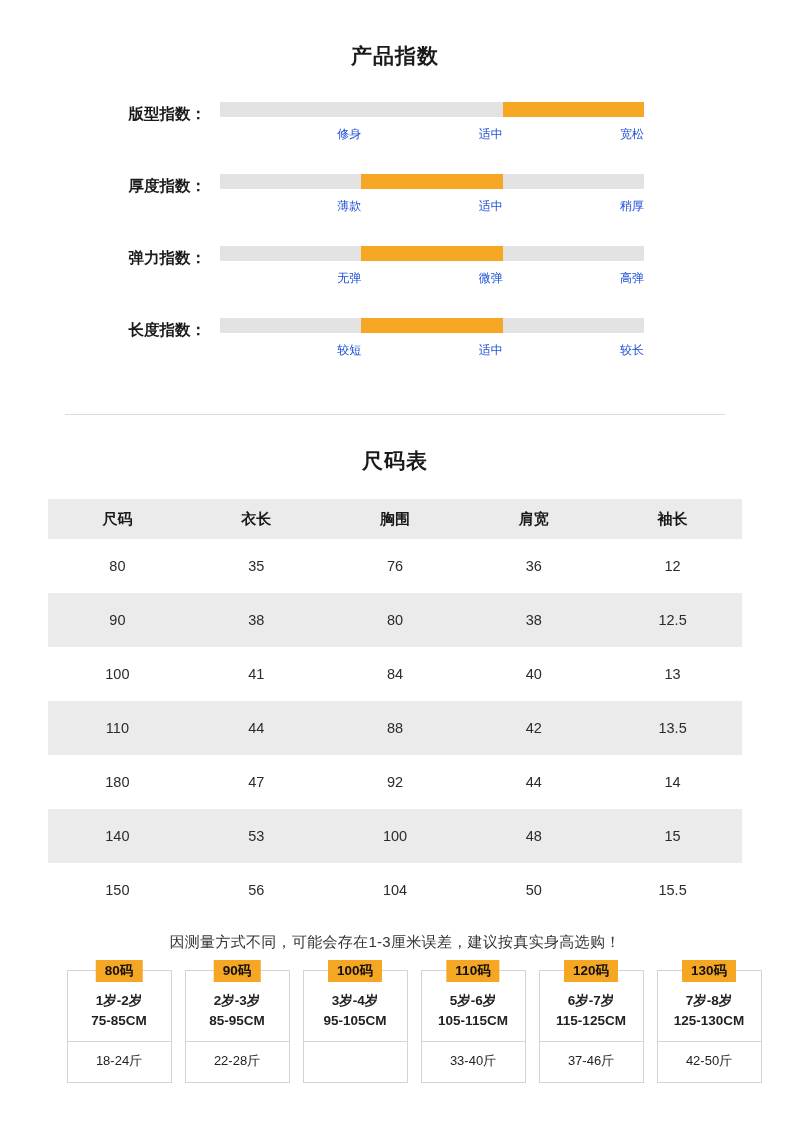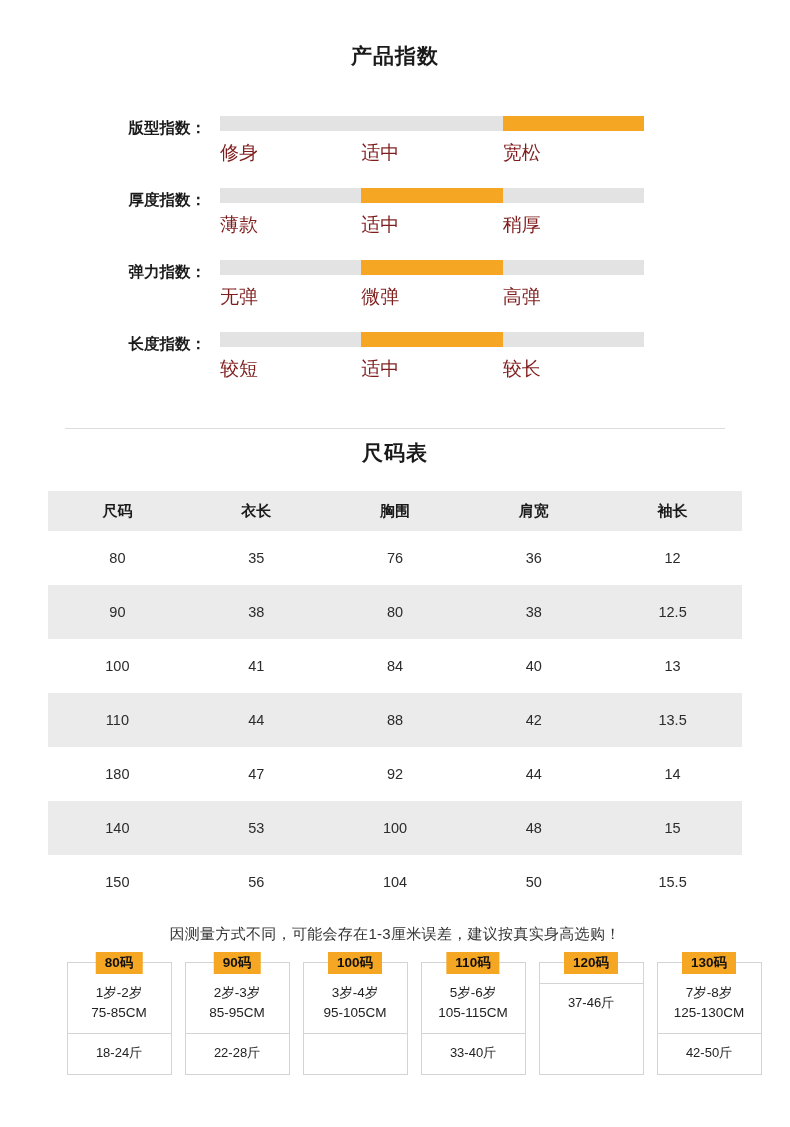--- a/index.html
+++ b/index.html
@@ -22,21 +22,21 @@
     font-size: 21px;
     font-weight: bold;
     color: #1a1a1a;
     letter-spacing: 1px;
   }
   #product-index-title {
     margin-top: 42px;
   }
 
   .index-list {
-    margin-top: 38px;
+    margin-top: 24px;
     padding: 8px 60px;
   }
   .index-row {
     display: flex;
     align-items: flex-start;
     margin-bottom: 20px;
     height: 52px;
   }
   .index-label {
     width: 160px;
@@ -67,35 +67,35 @@
     background: #f5a623;
   }
   .index-fill.pos-1 { left: 33.3333%; }
   .index-fill.pos-2 { left: 66.6667%; }
   .index-scale {
     display: flex;
     margin-top: 9px;
   }
   .index-scale span {
     flex: 1;
-    text-align: left;
-    font-size: 19px;
-    color: #7f1d1d;
+    text-align: right;
+    font-size: 12px;
+    color: #1d4ed8;
   }
 
   .divider {
     width: 660px;
     height: 1px;
     background: #dcdcdc;
     margin: 16px auto 0 auto;
   }
 
   
   #size-chart-title {
-    margin-top: 10px;
+    margin-top: 32px;
   }
 
   .size-table {
     width: 694px;
     margin: 24px auto 0 auto;
     border-collapse: collapse;
     table-layout: fixed;
   }
   .size-table th {
     background: #ebebeb;
@@ -155,20 +155,21 @@
     white-space: nowrap;
   }
   .age-lines {
     padding-bottom: 9px;
   }
   .age-line {
     font-size: 13.5px;
     color: #222222;
     line-height: 1.5;
     white-space: nowrap;
+    font-weight: bold;
   }
   .age-sep {
     height: 1px;
     background: #d4d4d4;
     margin: 0 -4px;
   }
   .age-weight {
     font-size: 13px;
     color: #222222;
     padding: 10px 0 12px 0;
@@ -345,20 +346,24 @@
     <div class="age-lines">
       <div class="age-line">5岁-6岁</div>
       <div class="age-line">105-115CM</div>
     </div>
     <div class="age-sep"></div>
     <div class="age-weight">33-40斤</div>
   </div>
 
   <div class="age-card">
     <div class="age-badge">120码</div>
+    <div class="age-lines">
+      <div class="age-line">6岁-7岁</div>
+      <div class="age-line">115-125CM</div>
+    </div>
     <div class="age-sep"></div>
     <div class="age-weight">37-46斤</div>
   </div>
 
   <div class="age-card">
     <div class="age-badge">130码</div>
     <div class="age-lines">
       <div class="age-line">7岁-8岁</div>
       <div class="age-line">125-130CM</div>
     </div>

